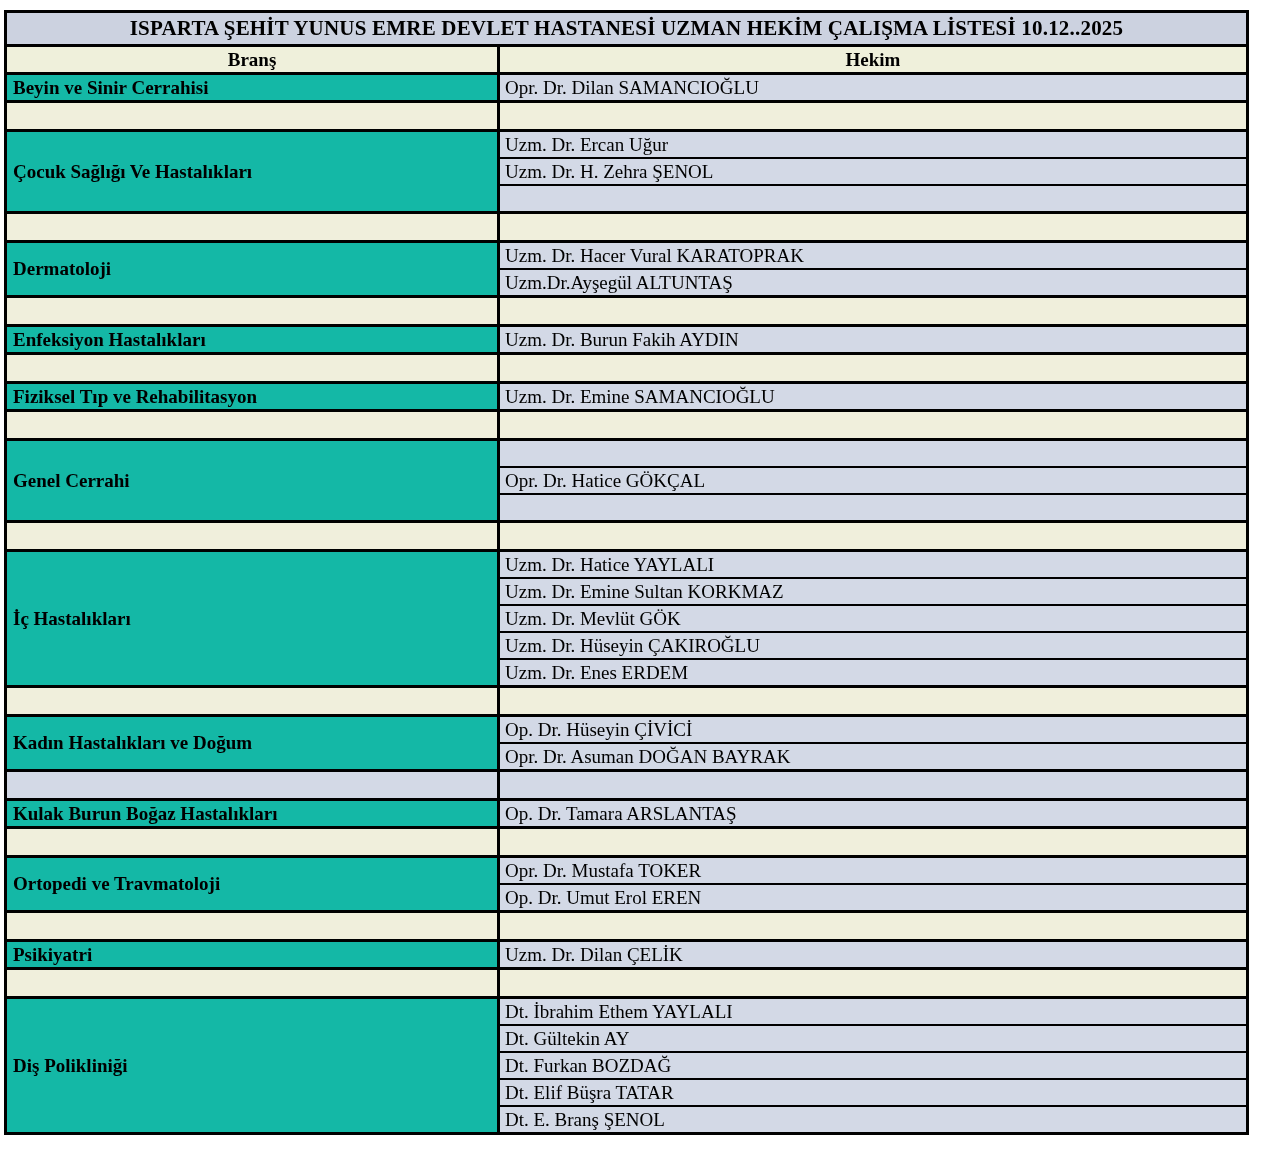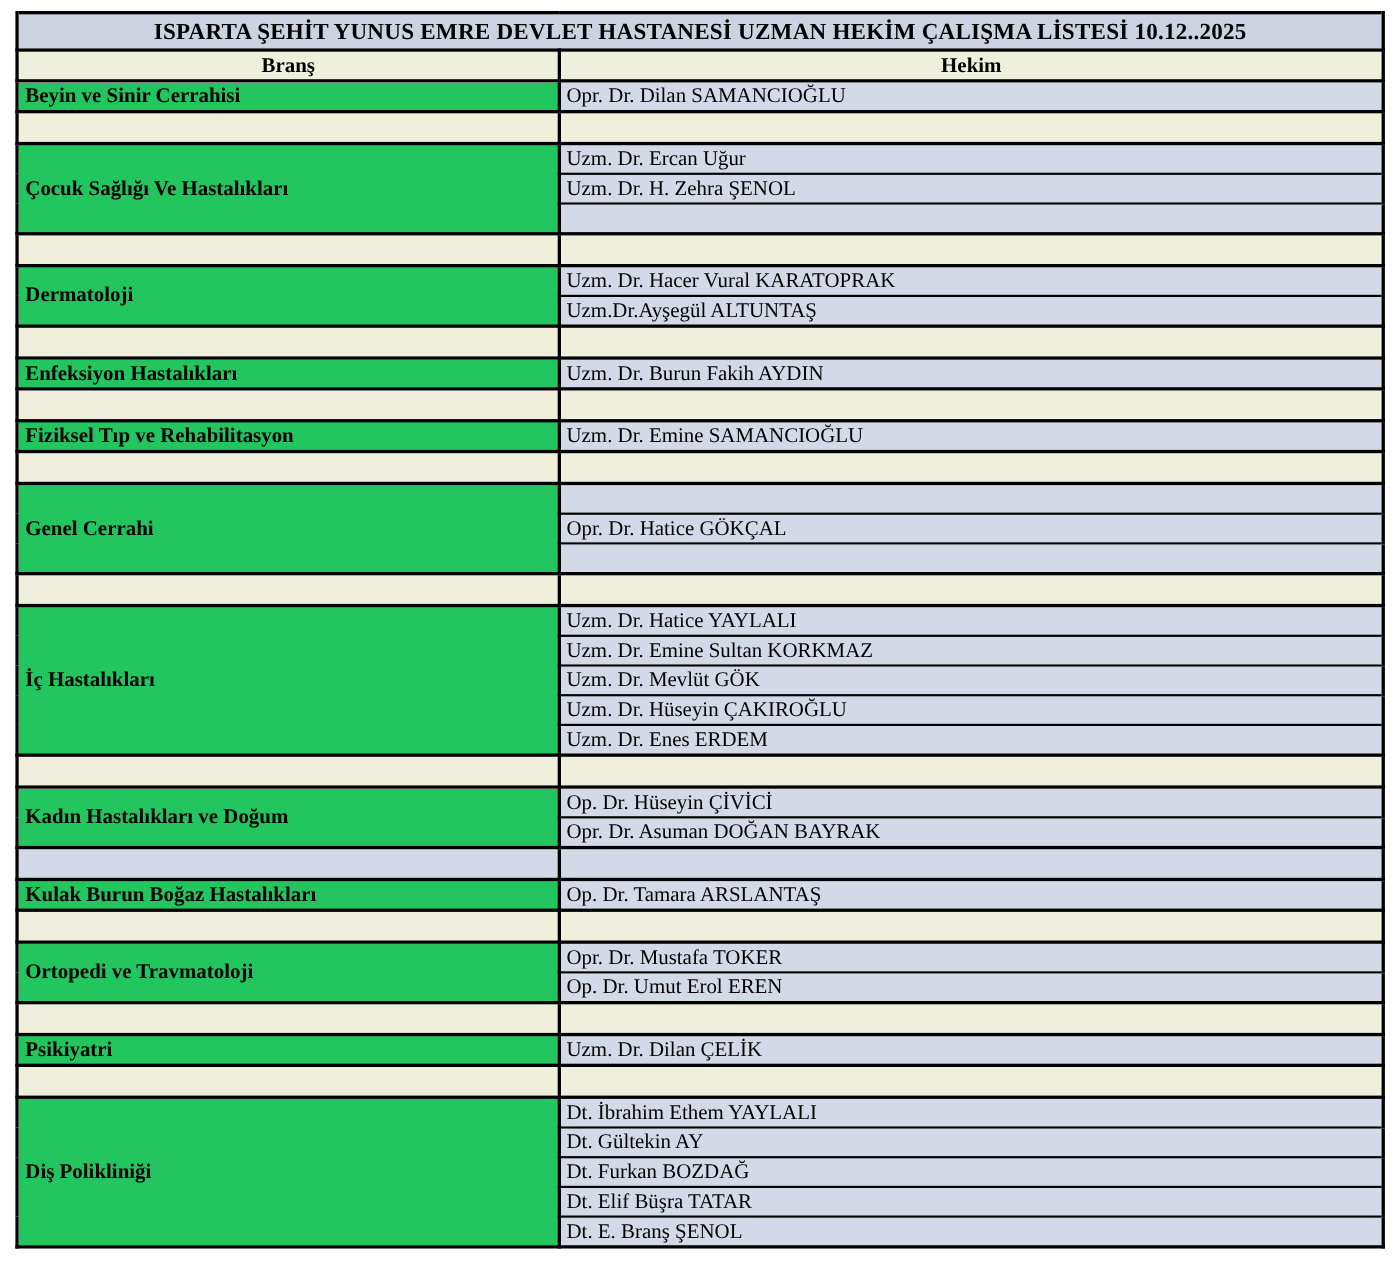--- a/index.html
+++ b/index.html
@@ -1,18 +1,18 @@
 <!DOCTYPE html>
 <html><head>
 <meta charset="utf-8">
 <style>
   html,body{margin:0;padding:0;background:#ffffff;}
   body{width:1270px;height:1158px;position:relative;font-family:"Liberation Serif",serif;}
   table{
-    position:absolute;left:14px;top:10px;width:1242px;
+    position:absolute;left:4px;top:10px;width:1242px;
     border-collapse:collapse;table-layout:fixed;
     border:3px solid #000;
   }
   col.c1{width:493px;}
   col.c2{width:749px;}
   th,td{
     border:2px solid #000;
     border-left-width:3px;border-right-width:3px;
     overflow:hidden;white-space:nowrap;
     vertical-align:middle;
@@ -22,21 +22,21 @@
     background:#ccd2e0;height:29px;
     font-size:21px;font-weight:bold;text-align:center;
     border-bottom-width:3px;letter-spacing:0.2px;
   }
   tr.head-row th{
     background:#eff0db;height:23px;
     font-size:19px;font-weight:bold;text-align:center;
     border-bottom-width:3px;
   }
   td.brans{
-    background:#22c55e;font-weight:bold;font-size:19px;
+    background:#14b8a6;font-weight:bold;font-size:19px;
     text-align:left;padding:0 4px 0 6px;
     border-top-width:3px;border-bottom-width:3px;
     white-space:normal;
   }
   td.hekim{
     background:#d3d9e6;font-size:19px;font-weight:normal;
     text-align:left;padding:0 4px 0 5px;height:25px;
   }
   tbody.section tr:first-child td{border-top-width:3px;}
   tbody.section tr:last-child td{border-bottom-width:3px;}

